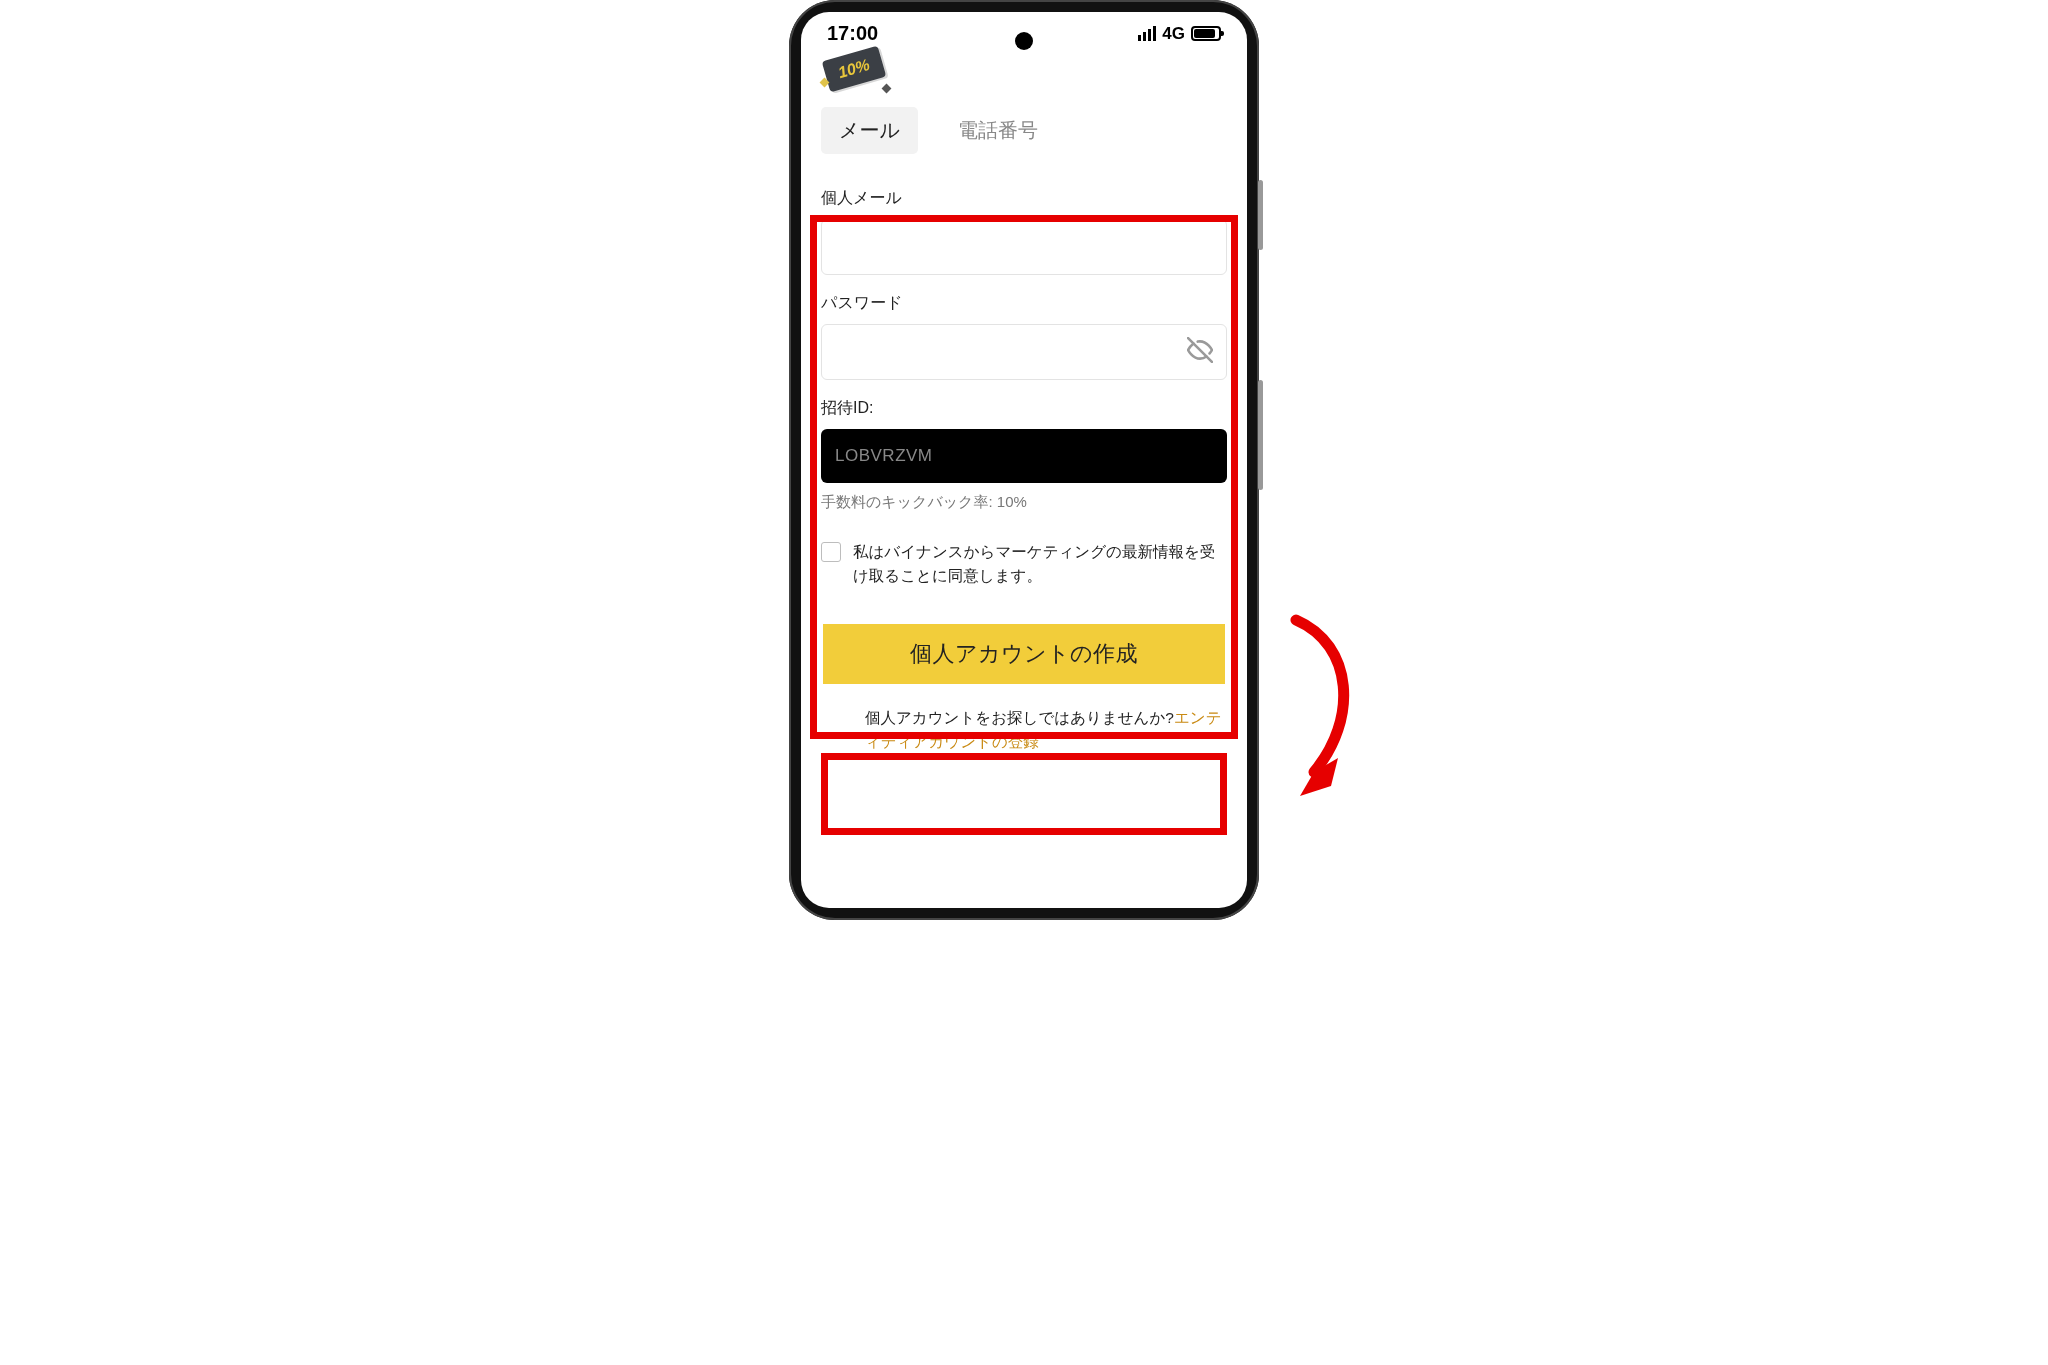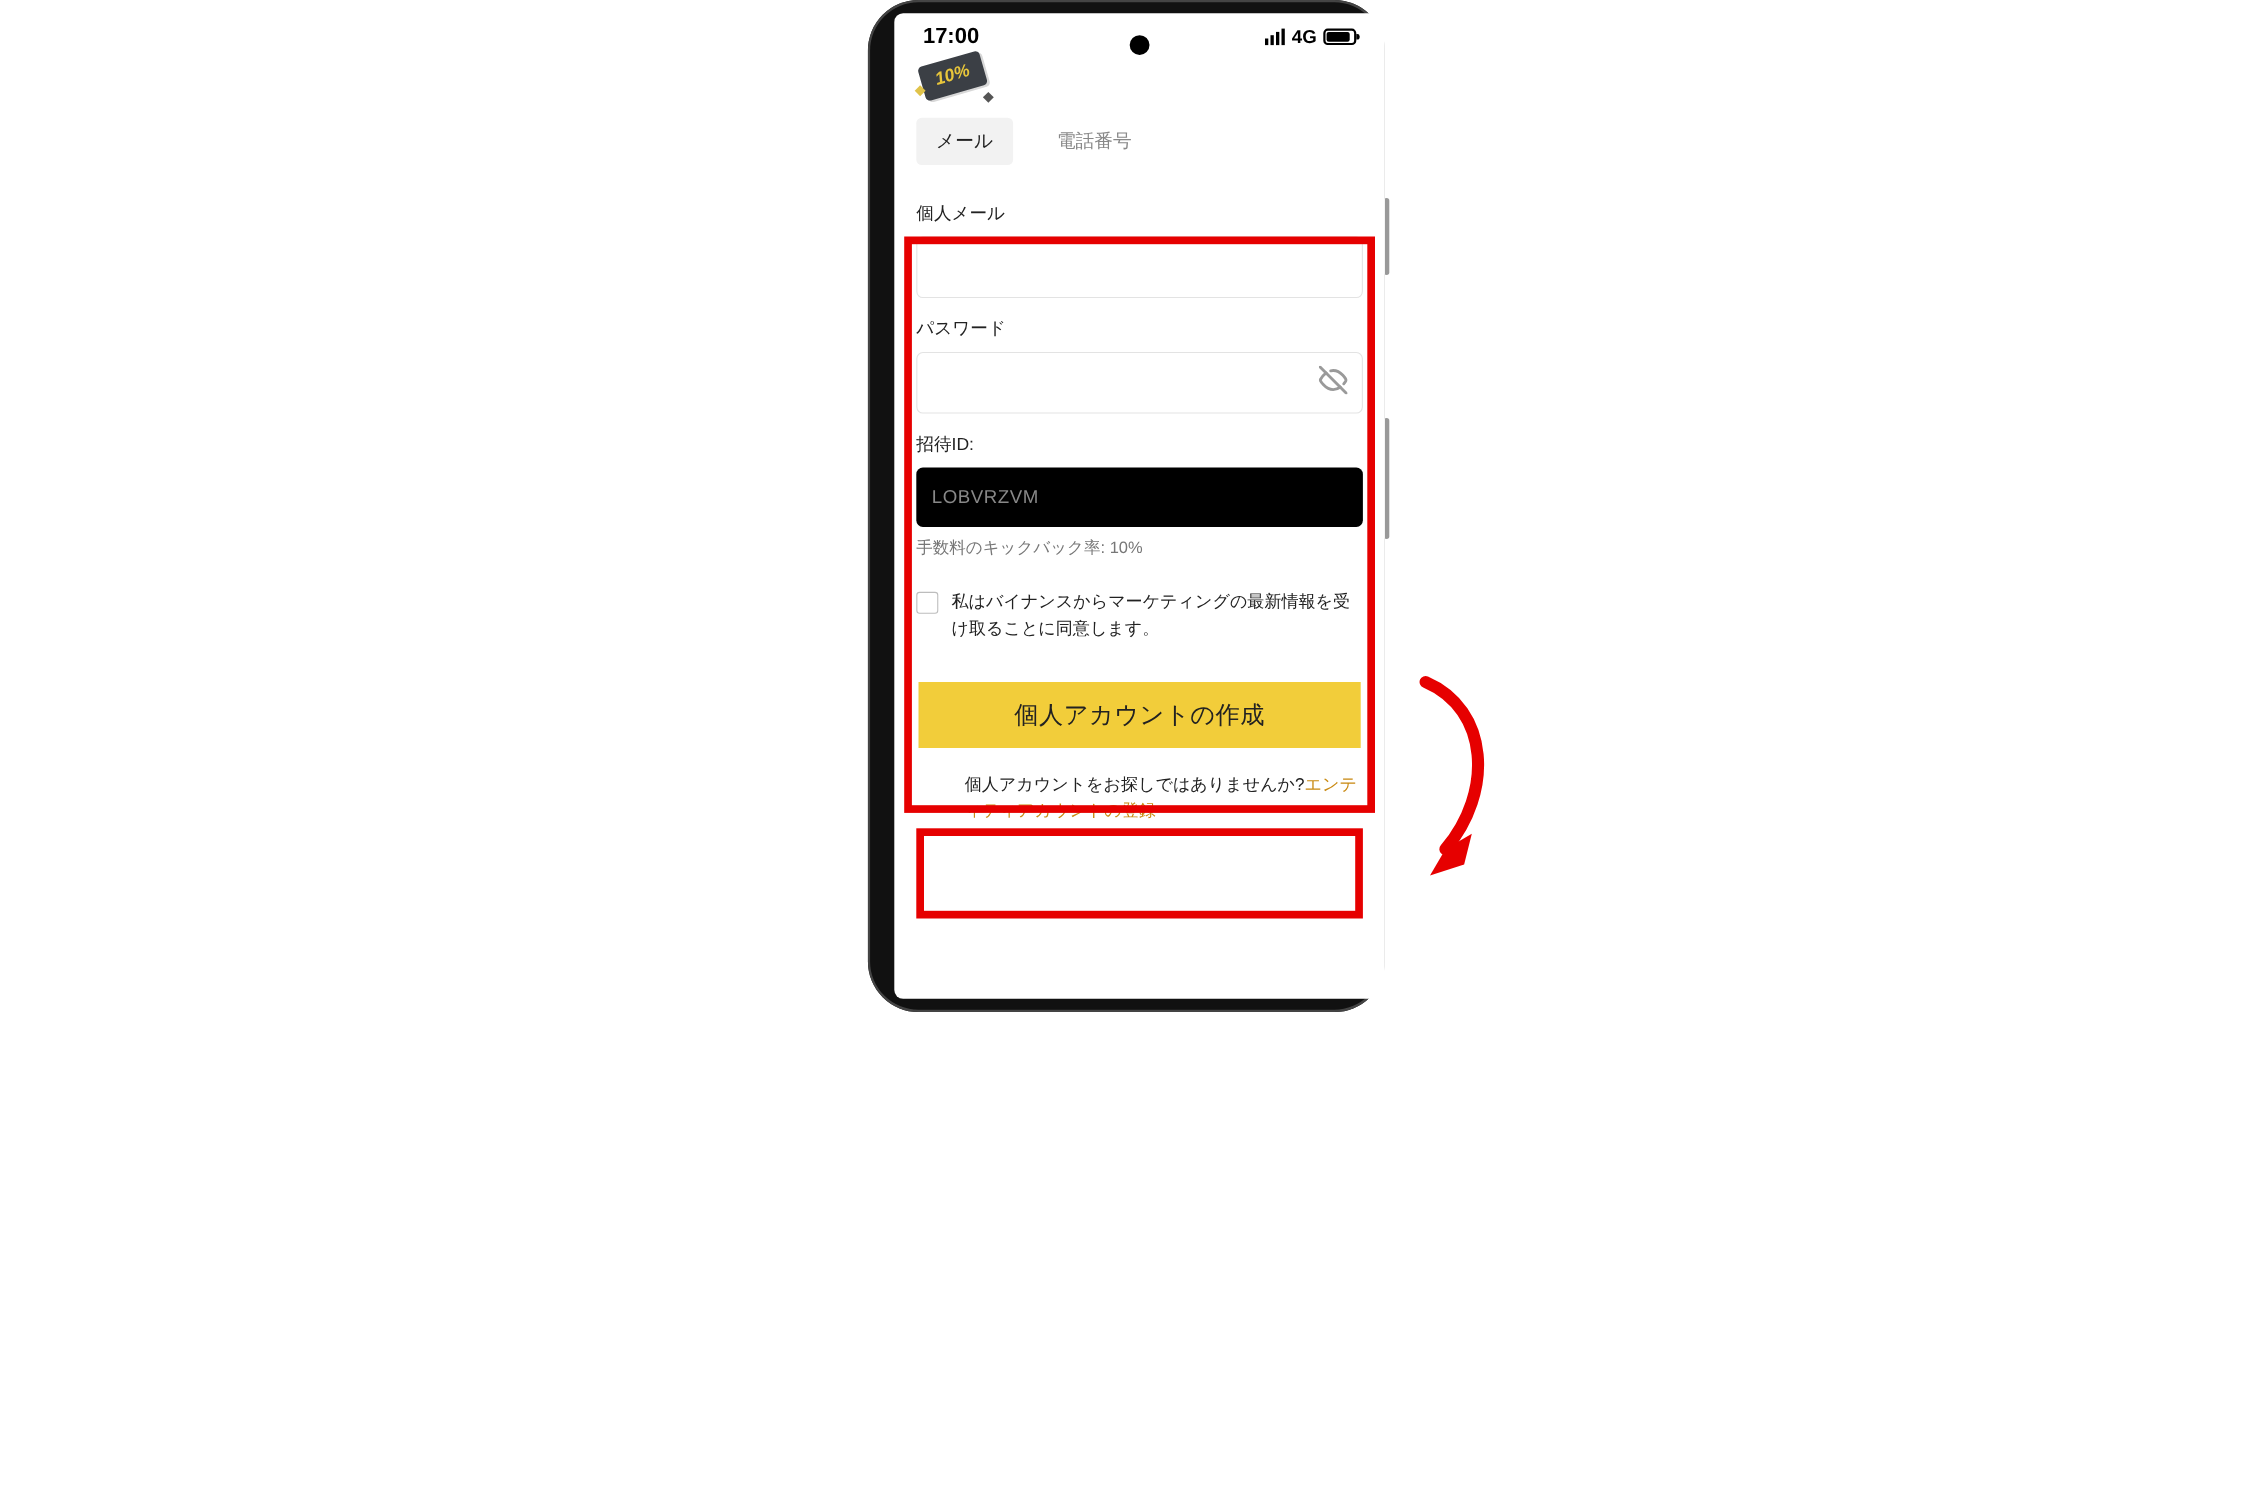--- a/index.html
+++ b/index.html
@@ -30,24 +30,23 @@
       background: #999;
       border-radius: 3px;
     }
     .phone-side-btn.b1 { top: 180px; height: 70px; }
     .phone-side-btn.b2 { top: 380px; height: 110px; }
 
     .screen {
       width: 100%;
       height: 100%;
       background: #fff;
-      border-radius: 8px;
+      border-radius: 28px;
       overflow: hidden;
       position: relative;
-      margin-left: 12px;
     }
 
     .status-bar {
       display: flex;
       justify-content: space-between;
       align-items: center;
       padding: 10px 26px 4px;
       font-size: 20px;
       font-weight: 700;
       color: #000;
@@ -98,21 +97,21 @@
     }
     .coupon-badge .sp { position:absolute; width:7px; height:7px; background:#e0c34a; transform:rotate(45deg); }
     .coupon-badge .sp.s1{ left:2px; top:30px;}
     .coupon-badge .sp.s2{ left:64px; top:36px; background:#555;}
 
     .tabs {
       display:flex; gap:22px; padding: 6px 20px 16px;
     }
     .tab {
       padding: 10px 18px;
-      font-size: 17px;
+      font-size: 20px;
       color: #888;
       border-radius: 5px;
     }
     .tab.active { background: #f2f2f2; color: #222; font-weight:500; }
 
     .content { padding: 0 20px; }
 
     .hl-red-1 {
       position: absolute;
       left: 9px; right: 9px;

